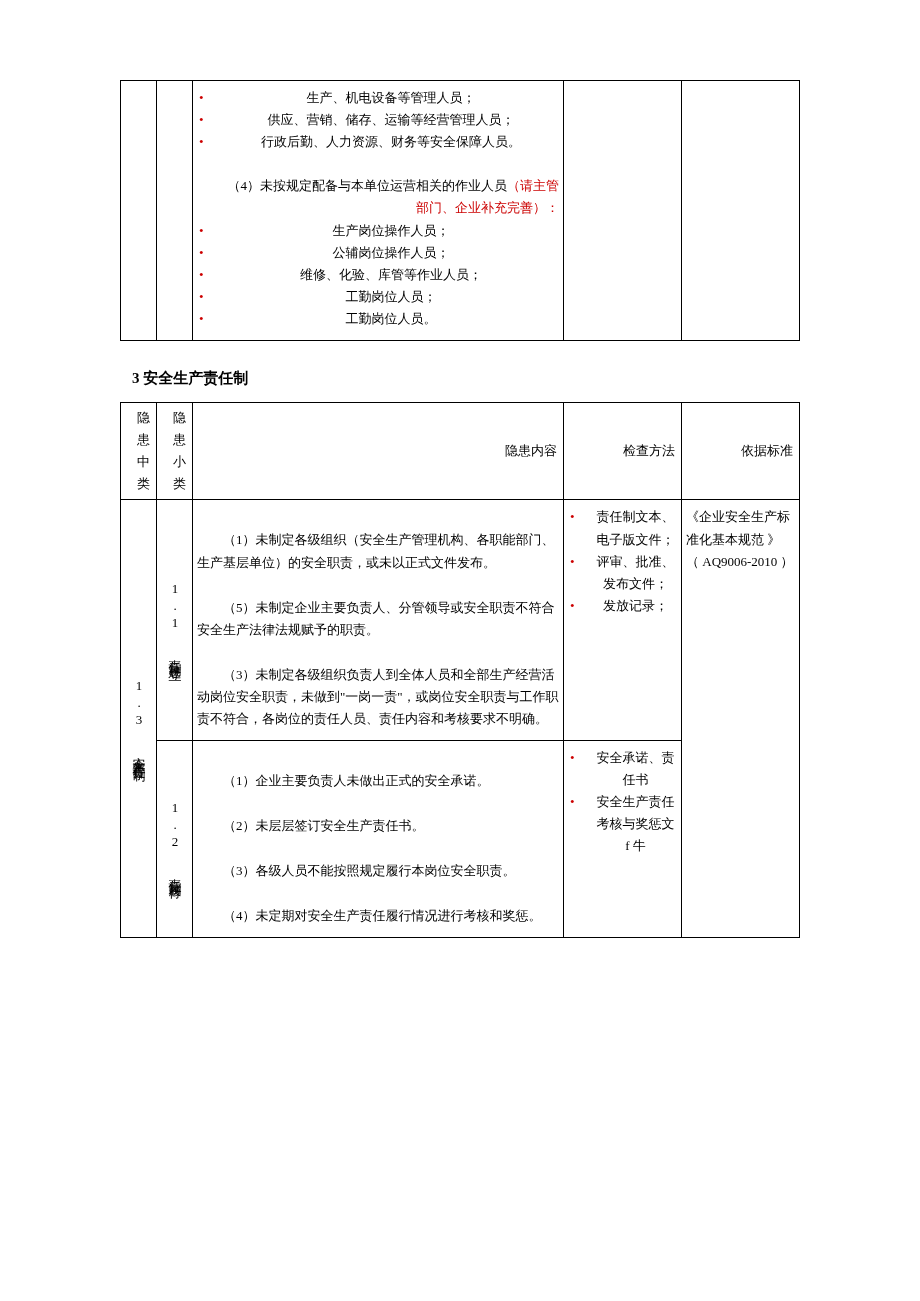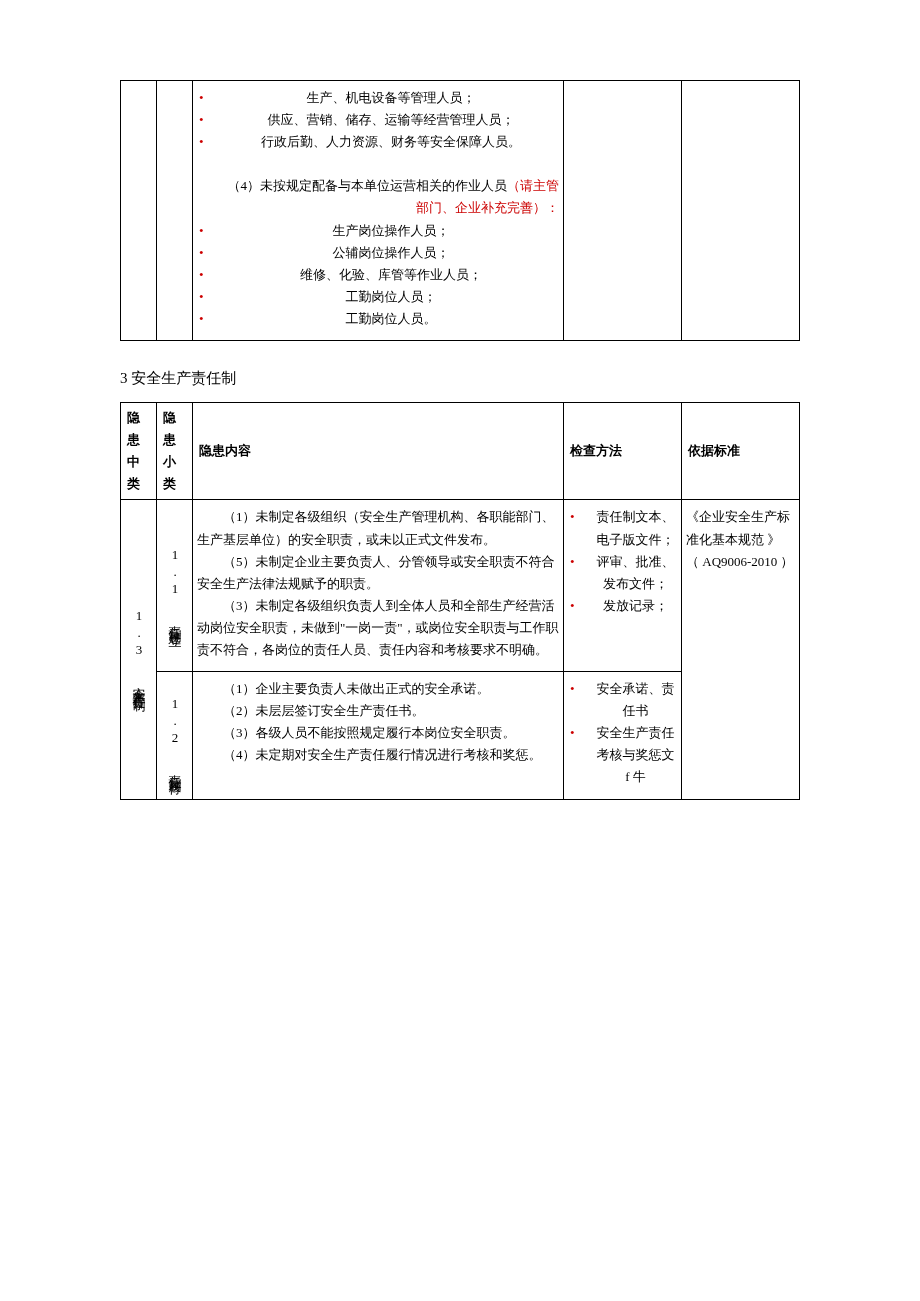--- a/index.html
+++ b/index.html
@@ -17,54 +17,54 @@
       table-layout: fixed;
     }
     td, th {
       border: 1px solid #000;
       padding: 4px 6px;
       vertical-align: top;
       font-size: 13px;
       line-height: 1.7;
     }
     th {
-      font-weight: bold;
-      text-align: left;
+      font-weight: normal;
+      text-align: right;
       vertical-align: middle;
     }
     .vert {
       writing-mode: vertical-rl;
       text-orientation: upright;
       text-align: center;
       vertical-align: middle;
       padding: 6px 2px;
       letter-spacing: 2px;
     }
     .section-title {
       font-size: 15px;
-      margin: 28px 0 14px 0;
-      font-weight: normal;
+      margin: 28px 0 14px 12px;
+      font-weight: bold;
     }
     .bullet-row {
       display: flex;
       align-items: flex-start;
     }
     .bullet {
       color: #c00;
       display: inline-block;
       width: 26px;
       flex-shrink: 0;
       text-align: left;
       padding-left: 2px;
     }
     .bullet-text {
       flex: 1;
       text-align: center;
     }
-    .indent { text-indent: 2em; }
+    .indent { text-indent: 2em; margin-top: 23px; }
     .red { color: #c00; }
     .col-mid { width: 36px; }
     .col-small { width: 36px; }
     .col-content { width: auto; }
     .col-method { width: 118px; }
     .col-std { width: 118px; }
     .table1 .c1 { width: 36px; }
     .table1 .c2 { width: 36px; }
     .table1 .c3 { width: auto; }
     .table1 .c4 { width: 118px; }

